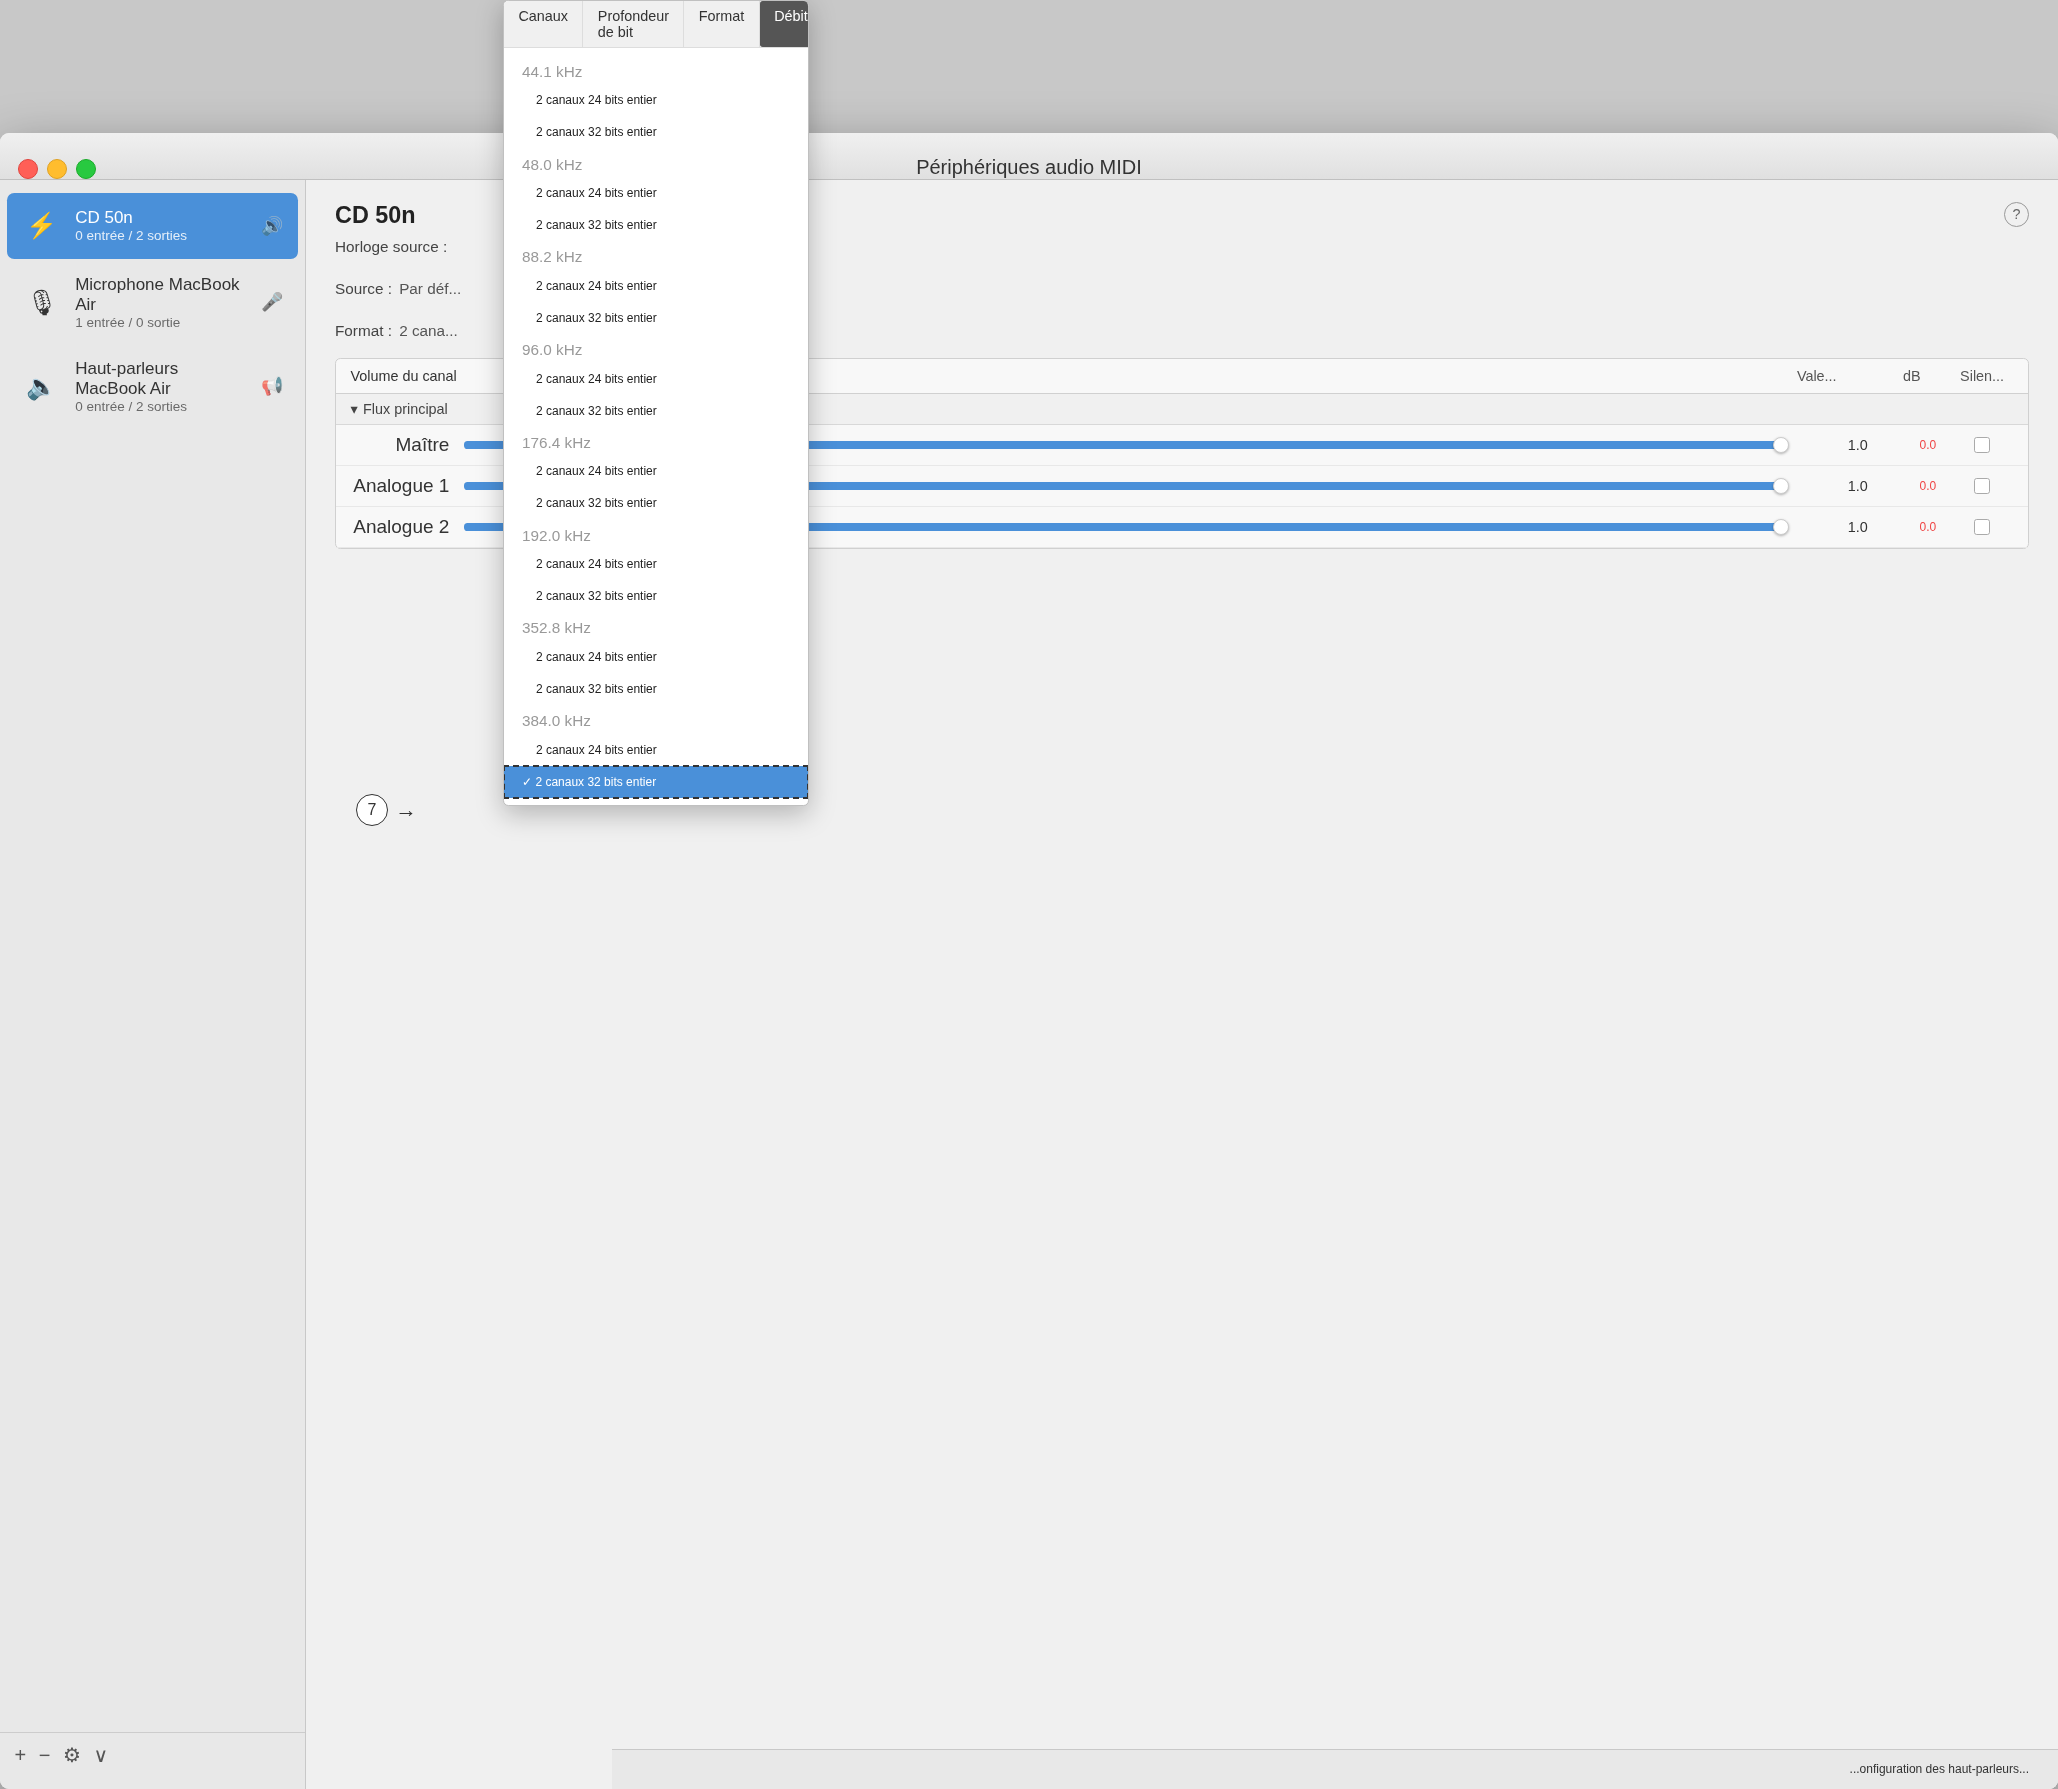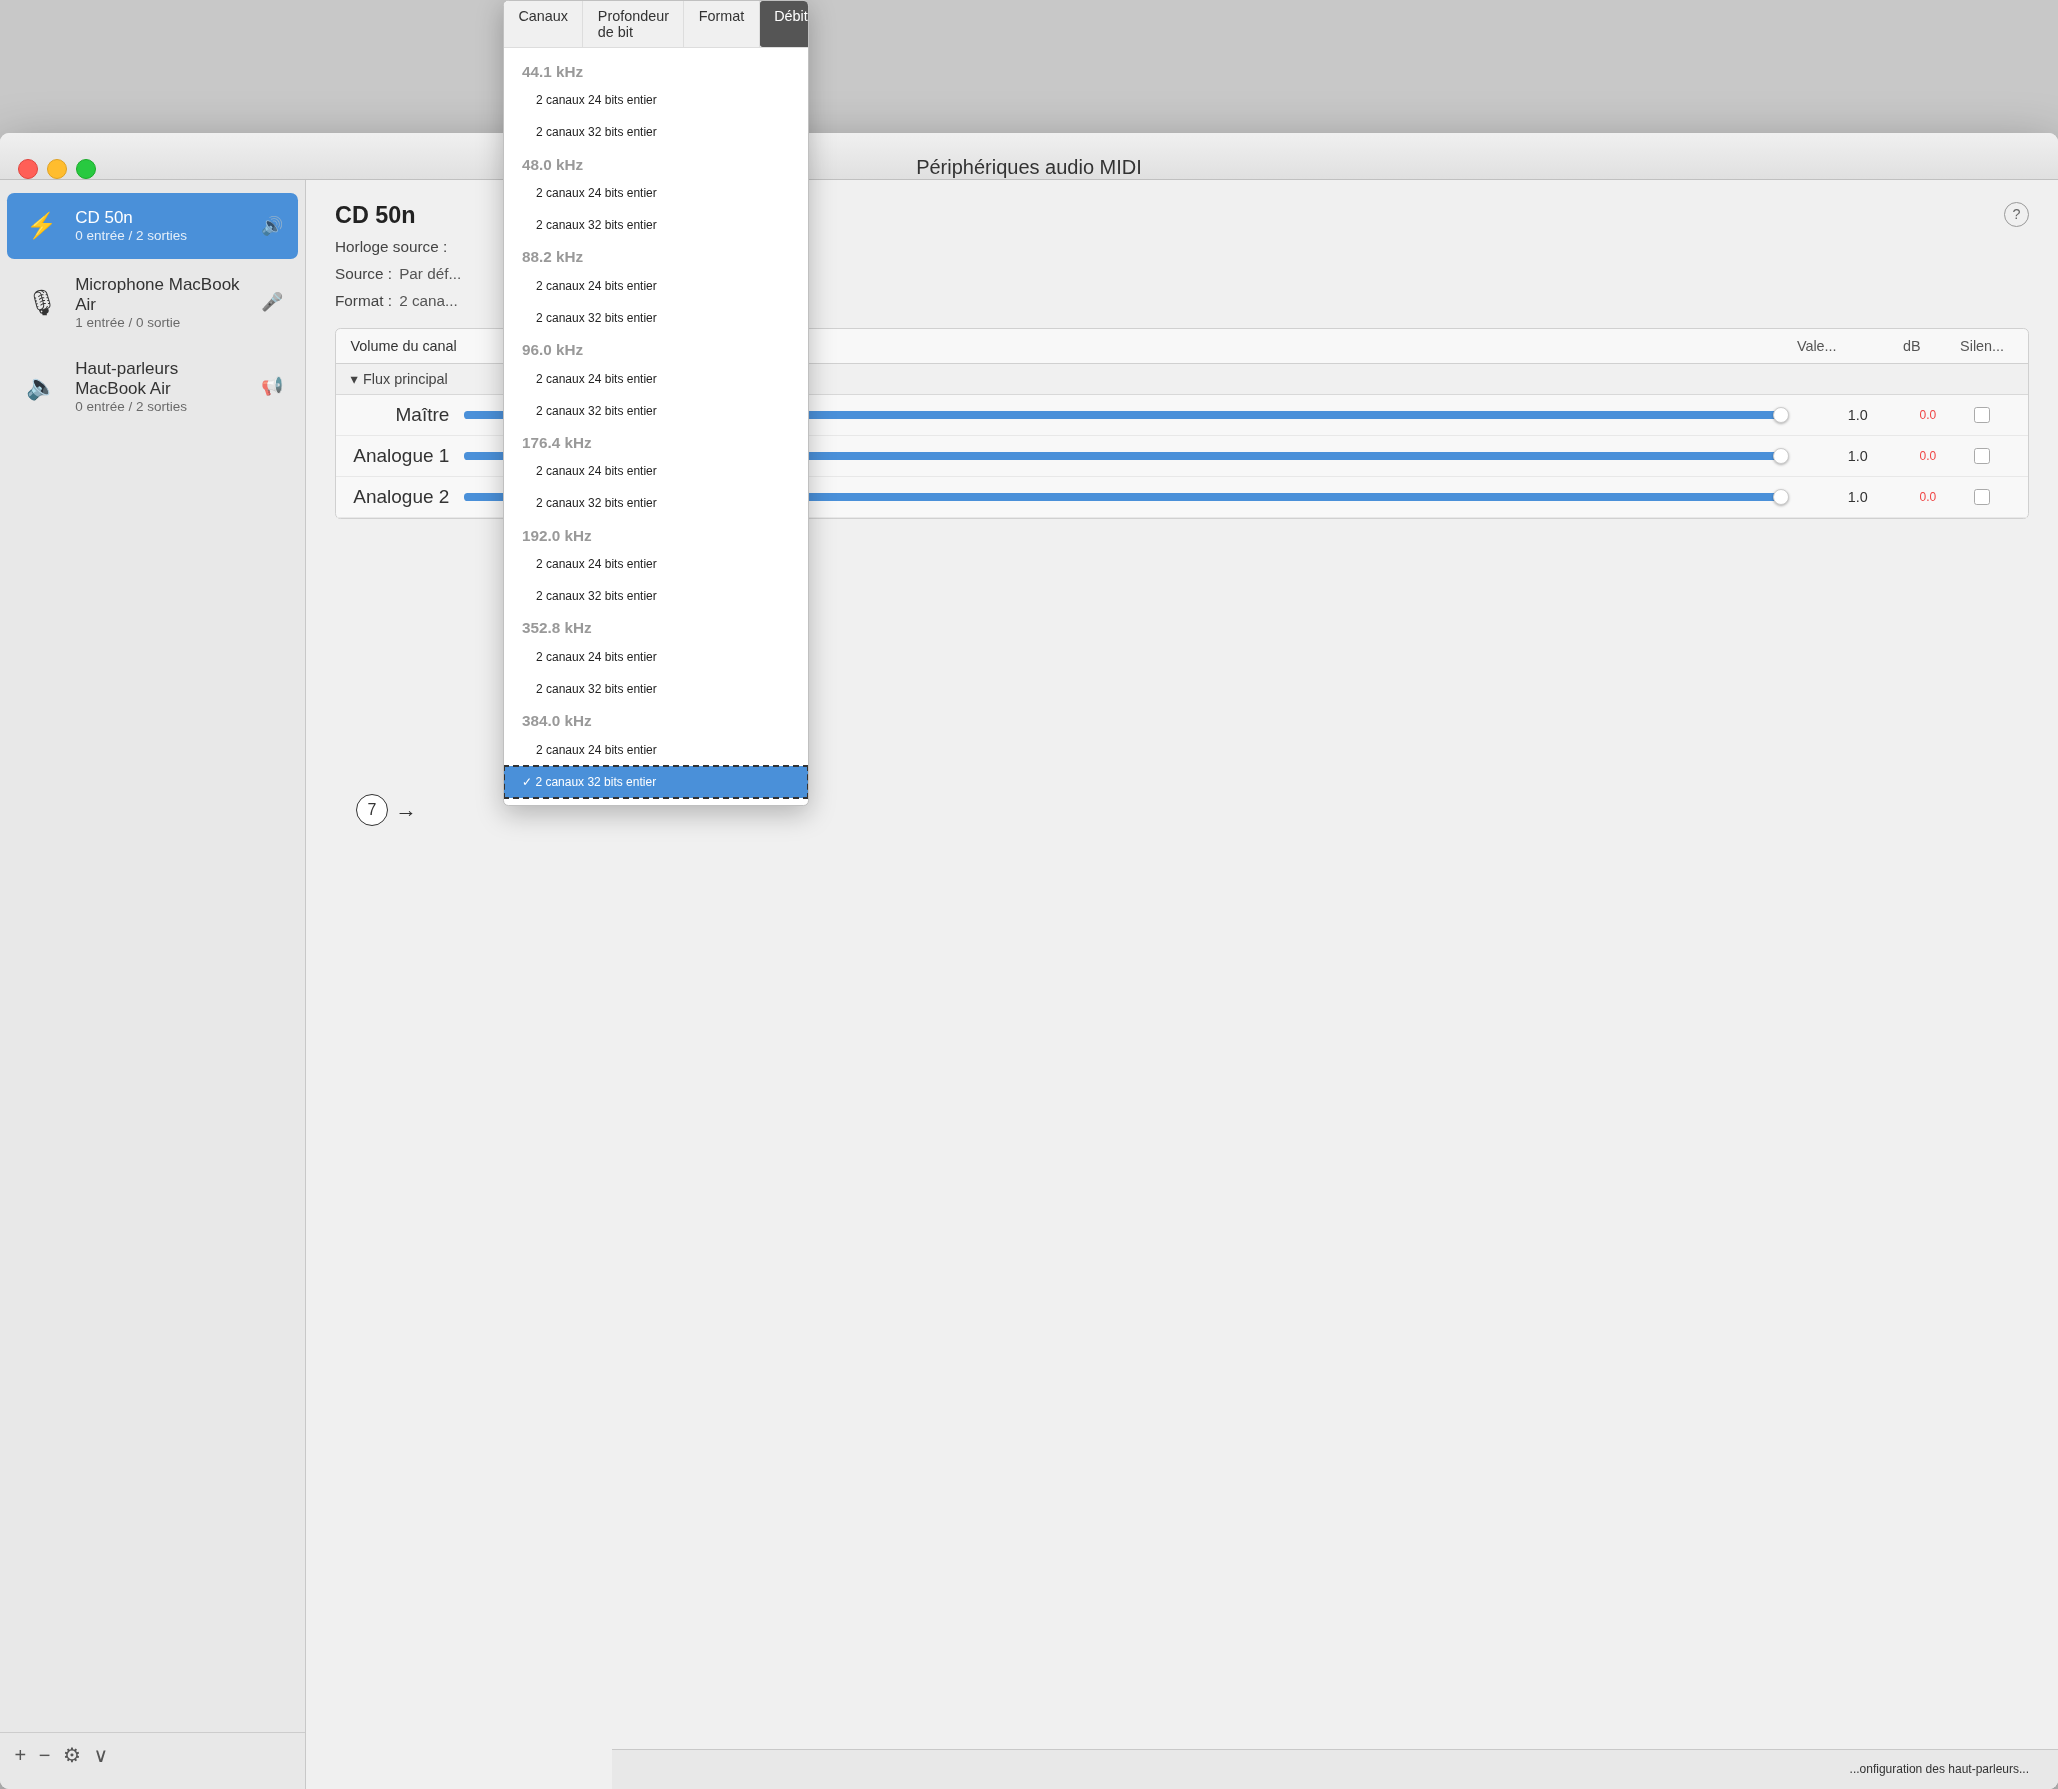--- a/index.html
+++ b/index.html
@@ -152,21 +152,21 @@
     .device-title {
       font-size: 23.4px;
       font-weight: 600;
       color: #222;
       margin-bottom: 9px;
     }
 
     .device-props {
       display: flex;
       flex-direction: column;
-      gap: 9px;
+      gap: 24px;
       font-size: 15.3px;
       color: #444;
     }
 
     .prop-row {
       display: flex;
       align-items: center;
       gap: 7.2px;
     }
 
@@ -343,21 +343,21 @@
     .dropdown-list {
       max-height: 810px;
       overflow-y: auto;
       padding: 7.2px 0;
     }
 
     .freq-header {
       padding: 7.2px 18px 3.6px;
       font-size: 15.3px;
       color: #999;
-      font-weight: 700;
+      font-weight: 400;
     }
 
     .format-item {
       padding: 9px 16px 9px 32px;
       font-size: 12px;
       color: #222;
       cursor: pointer;
       position: relative;
     }
     .format-item.selected {

